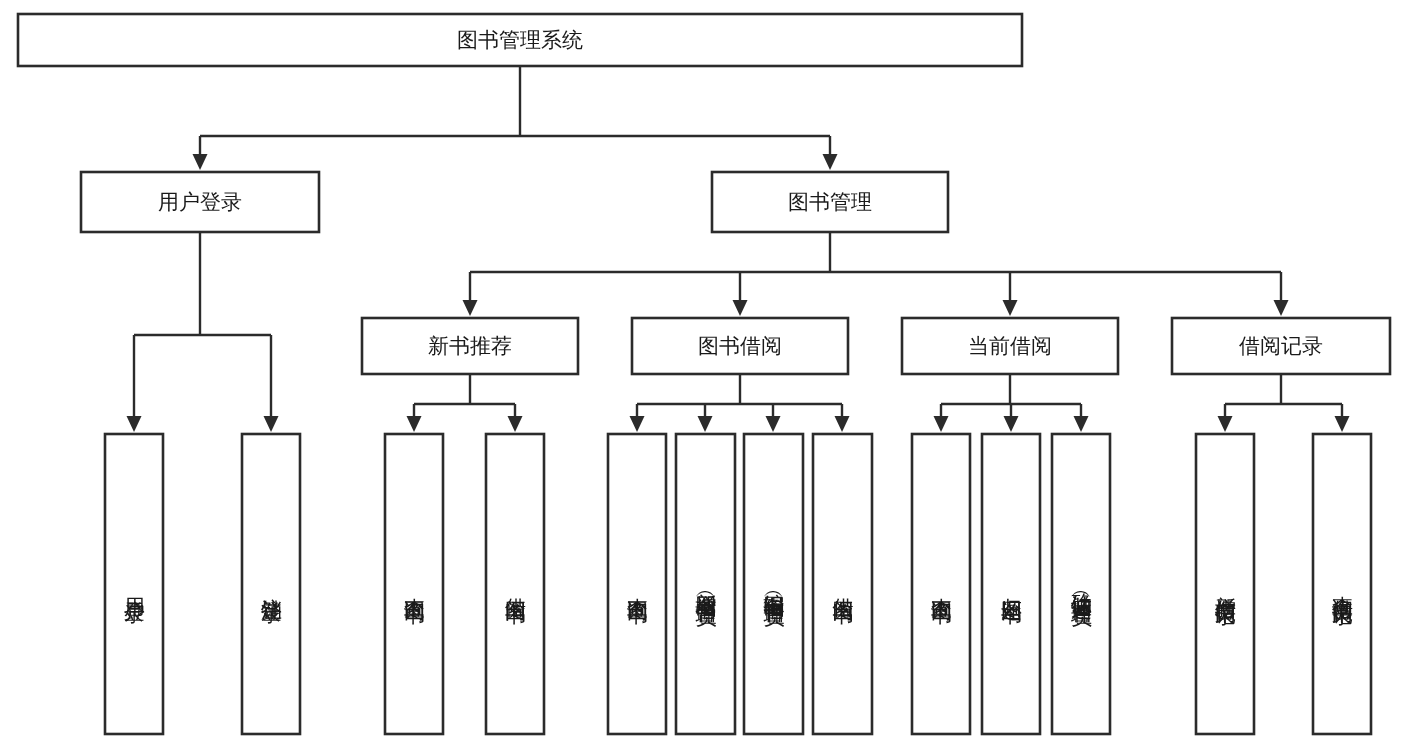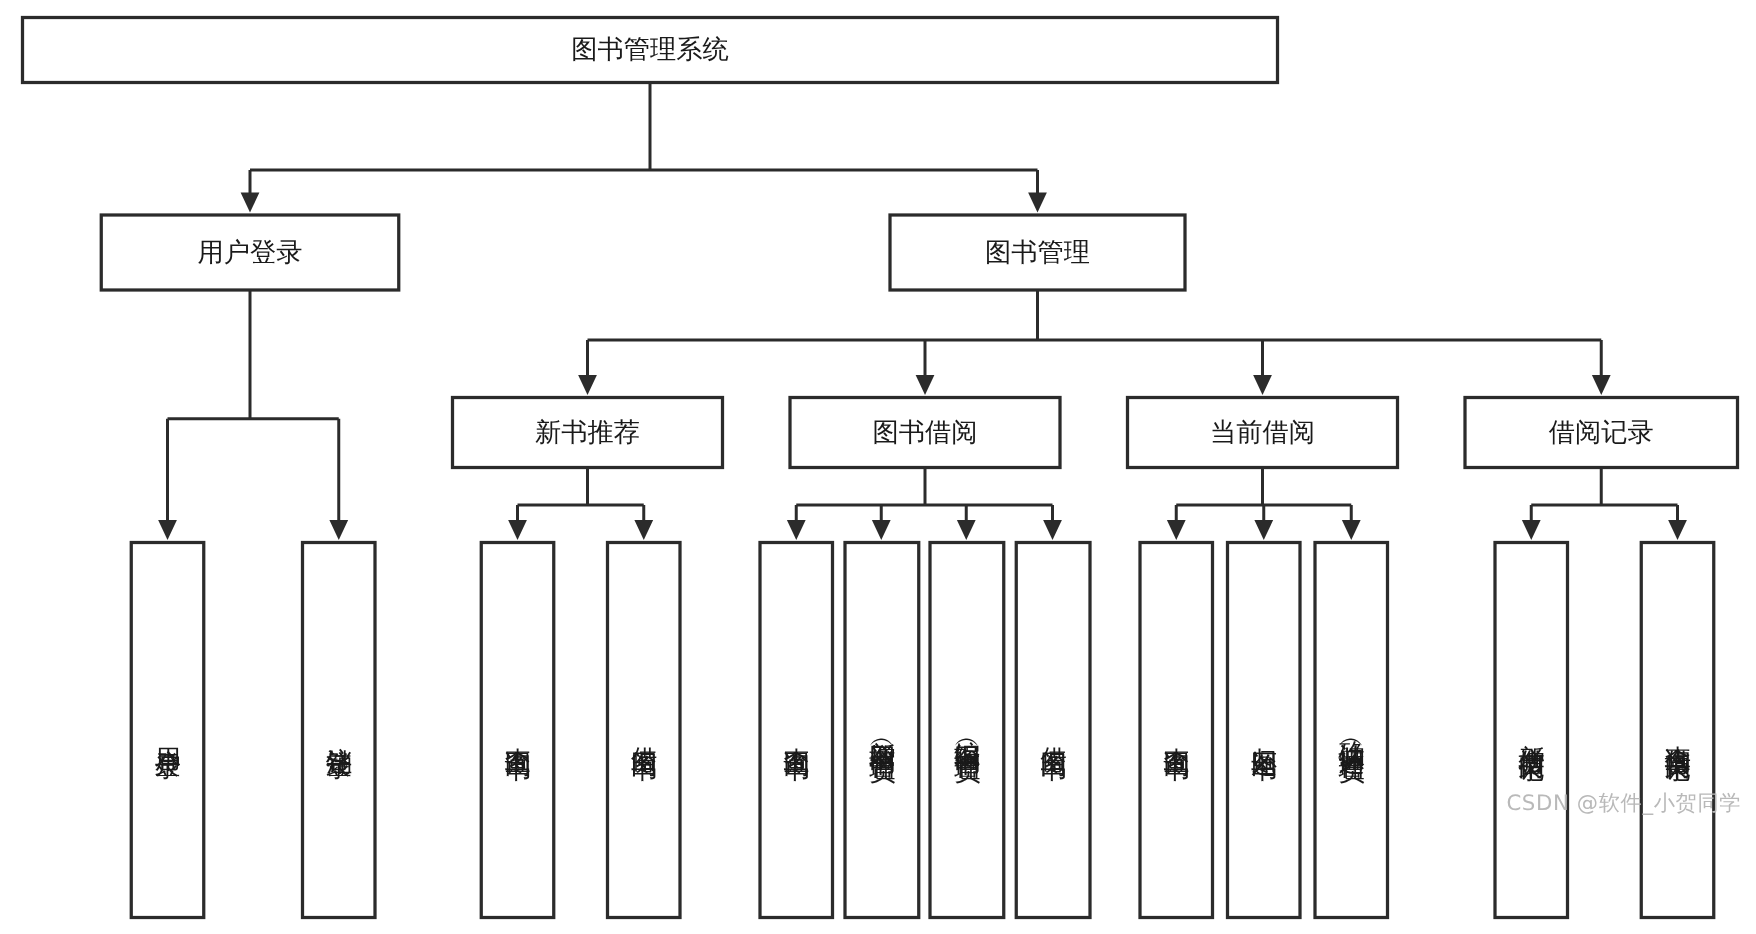--- a/index.html
+++ b/index.html
@@ -176,15 +176,14 @@
       <div class="vlabel" style="left: 676px; width: 59px; top: 448px; height: 274px; display: flex; justify-content: center; align-items: center;">新增图书（管理员）</div>
       <div class="vlabel" style="left: 744px; width: 59px; top: 448px; height: 274px; display: flex; justify-content: center; align-items: center;">编辑图书（管理员）</div>
       <div class="vlabel" style="left: 813px; width: 59px; top: 448px; height: 274px; display: flex; justify-content: center; align-items: center;">借阅图书</div>
       <div class="vlabel" style="left: 912px; width: 58px; top: 448px; height: 274px; display: flex; justify-content: center; align-items: center;">查询图书</div>
       <div class="vlabel" style="left: 982px; width: 58px; top: 448px; height: 274px; display: flex; justify-content: center; align-items: center;">归还图书</div>
       <div class="vlabel" style="left: 1052px; width: 58px; top: 448px; height: 274px; display: flex; justify-content: center; align-items: center;">确认归还（管理员）</div>
       <div class="vlabel" style="left: 1196px; width: 58px; top: 448px; height: 274px; display: flex; justify-content: center; align-items: center;">新增借阅记录</div>
       <div class="vlabel" style="left: 1313px; width: 58px; top: 448px; height: 274px; display: flex; justify-content: center; align-items: center;">查询借阅记录</div>
     </div>
 
-  <div class="watermark">CSDN @软件_小贺同学</div>
 
 </div>
 
 </body></html>

